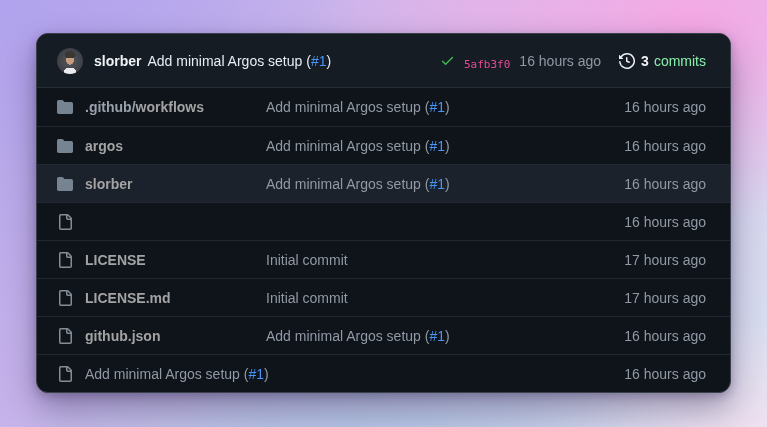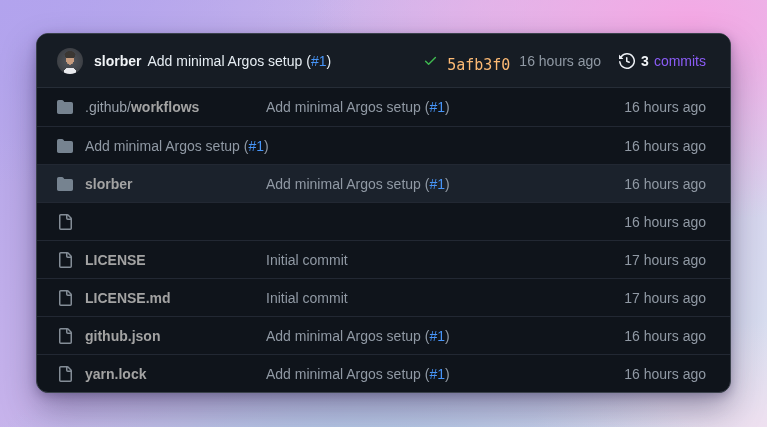--- a/index.html
+++ b/index.html
@@ -45,39 +45,39 @@
       radial-gradient(ellipse 10px 7px at 50% 92%, #e9eaee 60%, rgba(233,234,238,0) 63%),
       radial-gradient(circle at 50% 50%, #53565c 0%, #34373c 100%);
   }
   .author { font-weight: 700; color: #f0f3f6; margin-right: 6px; }
   .head-msg { color: #e6edf3; }
   .link { color: #4795f8; text-decoration: none; cursor: pointer; }
   .spacer { flex: 1; }
   .check { width: 15px; height: 15px; margin-right: 9px; flex: none; }
   .hash {
     font-family: "DejaVu Sans Mono", monospace;
-    font-size: 15px; color: #fdba74; margin-right: 9px; margin-top: 8px;
+    font-size: 11px; color: #ec4899; margin-right: 9px; margin-top: 8px;
   }
   .head-time { color: #9099a4; margin-right: 18px; }
   .hist { width: 16px; height: 16px; margin-right: 6px; flex: none; }
   .count { font-weight: 700; color: #f0f3f6; margin-right: 5px; }
-  .count-label { color: #8b5cf6; }
+  .count-label { color: #86efac; }
 
   .rows { flex: 1; display: flex; flex-direction: column; }
   .row {
     height: 38px; flex: none;
     display: flex; align-items: center;
     padding: 0 24px 0 20px;
   }
   .row + .row { border-top: 1px solid #222833; }
   .row.hl { background: #1b222c; }
   .icon-cell { width: 16px; height: 16px; flex: none; margin-right: 12px; }
   .name-cell { width: 181px; flex: none; white-space: nowrap; overflow: hidden; }
   .fname { color: #a3a3a3; font-weight: 600; cursor: pointer; }
-  .fprefix { color: #99a1ab; font-weight: 400; }
+  .fprefix { color: #99a1ab; font-weight: 700; }
   .msg-cell { flex: 1; color: #9099a4; white-space: nowrap; overflow: hidden; cursor: pointer; }
   .time-cell { margin-left: auto; color: #9099a4; text-align: right; white-space: nowrap; }
   svg { display: block; }
 </style>
 </head>
 <body>
 
 <div class="stage">
   <div class="card">
 
@@ -105,20 +105,21 @@
             <path fill="#768390" d="M1.75 1A1.75 1.75 0 0 0 0 2.75v10.5C0 14.216.784 15 1.75 15h12.5A1.75 1.75 0 0 0 16 13.25v-8.5A1.75 1.75 0 0 0 14.25 3H7.5a.25.25 0 0 1-.2-.1l-.9-1.2C6.07 1.26 5.55 1 5 1H1.75Z"></path>
           </svg>
         <span class="name-cell"><span class="fname fprefix">.github/</span><span class="fname">workflows</span></span>
         <span class="msg-cell"><span>Add minimal Argos setup (</span><span class="link">#1</span><span>)</span></span>
         <span class="time-cell">16 hours ago</span>
       </div>
       <div class="row">
         <svg class="icon-cell" viewBox="0 0 16 16">
             <path fill="#768390" d="M1.75 1A1.75 1.75 0 0 0 0 2.75v10.5C0 14.216.784 15 1.75 15h12.5A1.75 1.75 0 0 0 16 13.25v-8.5A1.75 1.75 0 0 0 14.25 3H7.5a.25.25 0 0 1-.2-.1l-.9-1.2C6.07 1.26 5.55 1 5 1H1.75Z"></path>
           </svg>
+        <span class="name-cell"><span class="fname fprefix"></span><span class="fname">argos</span></span>
         <span class="msg-cell"><span>Add minimal Argos setup (</span><span class="link">#1</span><span>)</span></span>
         <span class="time-cell">16 hours ago</span>
       </div>
       <div class="row hl">
         <svg class="icon-cell" viewBox="0 0 16 16">
             <path fill="#768390" d="M1.75 1A1.75 1.75 0 0 0 0 2.75v10.5C0 14.216.784 15 1.75 15h12.5A1.75 1.75 0 0 0 16 13.25v-8.5A1.75 1.75 0 0 0 14.25 3H7.5a.25.25 0 0 1-.2-.1l-.9-1.2C6.07 1.26 5.55 1 5 1H1.75Z"></path>
           </svg>
         <span class="name-cell"><span class="fname fprefix"></span><span class="fname">slorber</span></span>
         <span class="msg-cell"><span>Add minimal Argos setup (</span><span class="link">#1</span><span>)</span></span>
         <span class="time-cell">16 hours ago</span>
@@ -150,20 +151,19 @@
             <path fill="#848d97" d="M2 1.75C2 .784 2.784 0 3.75 0h6.586c.464 0 .909.184 1.237.513l2.914 2.914c.329.328.513.773.513 1.237v9.586A1.75 1.75 0 0 1 13.25 16h-9.5A1.75 1.75 0 0 1 2 14.25Zm1.75-.25a.25.25 0 0 0-.25.25v12.5c0 .138.112.25.25.25h9.5a.25.25 0 0 0 .25-.25V6h-2.75A1.75 1.75 0 0 1 9 4.25V1.5Zm6.75.062V4.25c0 .138.112.25.25.25h2.688l-.011-.013-2.914-2.914-.013-.011Z"></path>
           </svg>
         <span class="name-cell"><span class="fname fprefix"></span><span class="fname">github.json</span></span>
         <span class="msg-cell"><span>Add minimal Argos setup (</span><span class="link">#1</span><span>)</span></span>
         <span class="time-cell">16 hours ago</span>
       </div>
       <div class="row">
         <svg class="icon-cell" viewBox="0 0 16 16">
             <path fill="#848d97" d="M2 1.75C2 .784 2.784 0 3.75 0h6.586c.464 0 .909.184 1.237.513l2.914 2.914c.329.328.513.773.513 1.237v9.586A1.75 1.75 0 0 1 13.25 16h-9.5A1.75 1.75 0 0 1 2 14.25Zm1.75-.25a.25.25 0 0 0-.25.25v12.5c0 .138.112.25.25.25h9.5a.25.25 0 0 0 .25-.25V6h-2.75A1.75 1.75 0 0 1 9 4.25V1.5Zm6.75.062V4.25c0 .138.112.25.25.25h2.688l-.011-.013-2.914-2.914-.013-.011Z"></path>
           </svg>
-        <span class="name-cell"><span class="fname fprefix"></span><span class="fname">yarn.lock</span></span>
         <span class="msg-cell"><span>Add minimal Argos setup (</span><span class="link">#1</span><span>)</span></span>
         <span class="time-cell">16 hours ago</span>
       </div>
     </div>
 
   </div>
 </div>
 
 </body></html>

